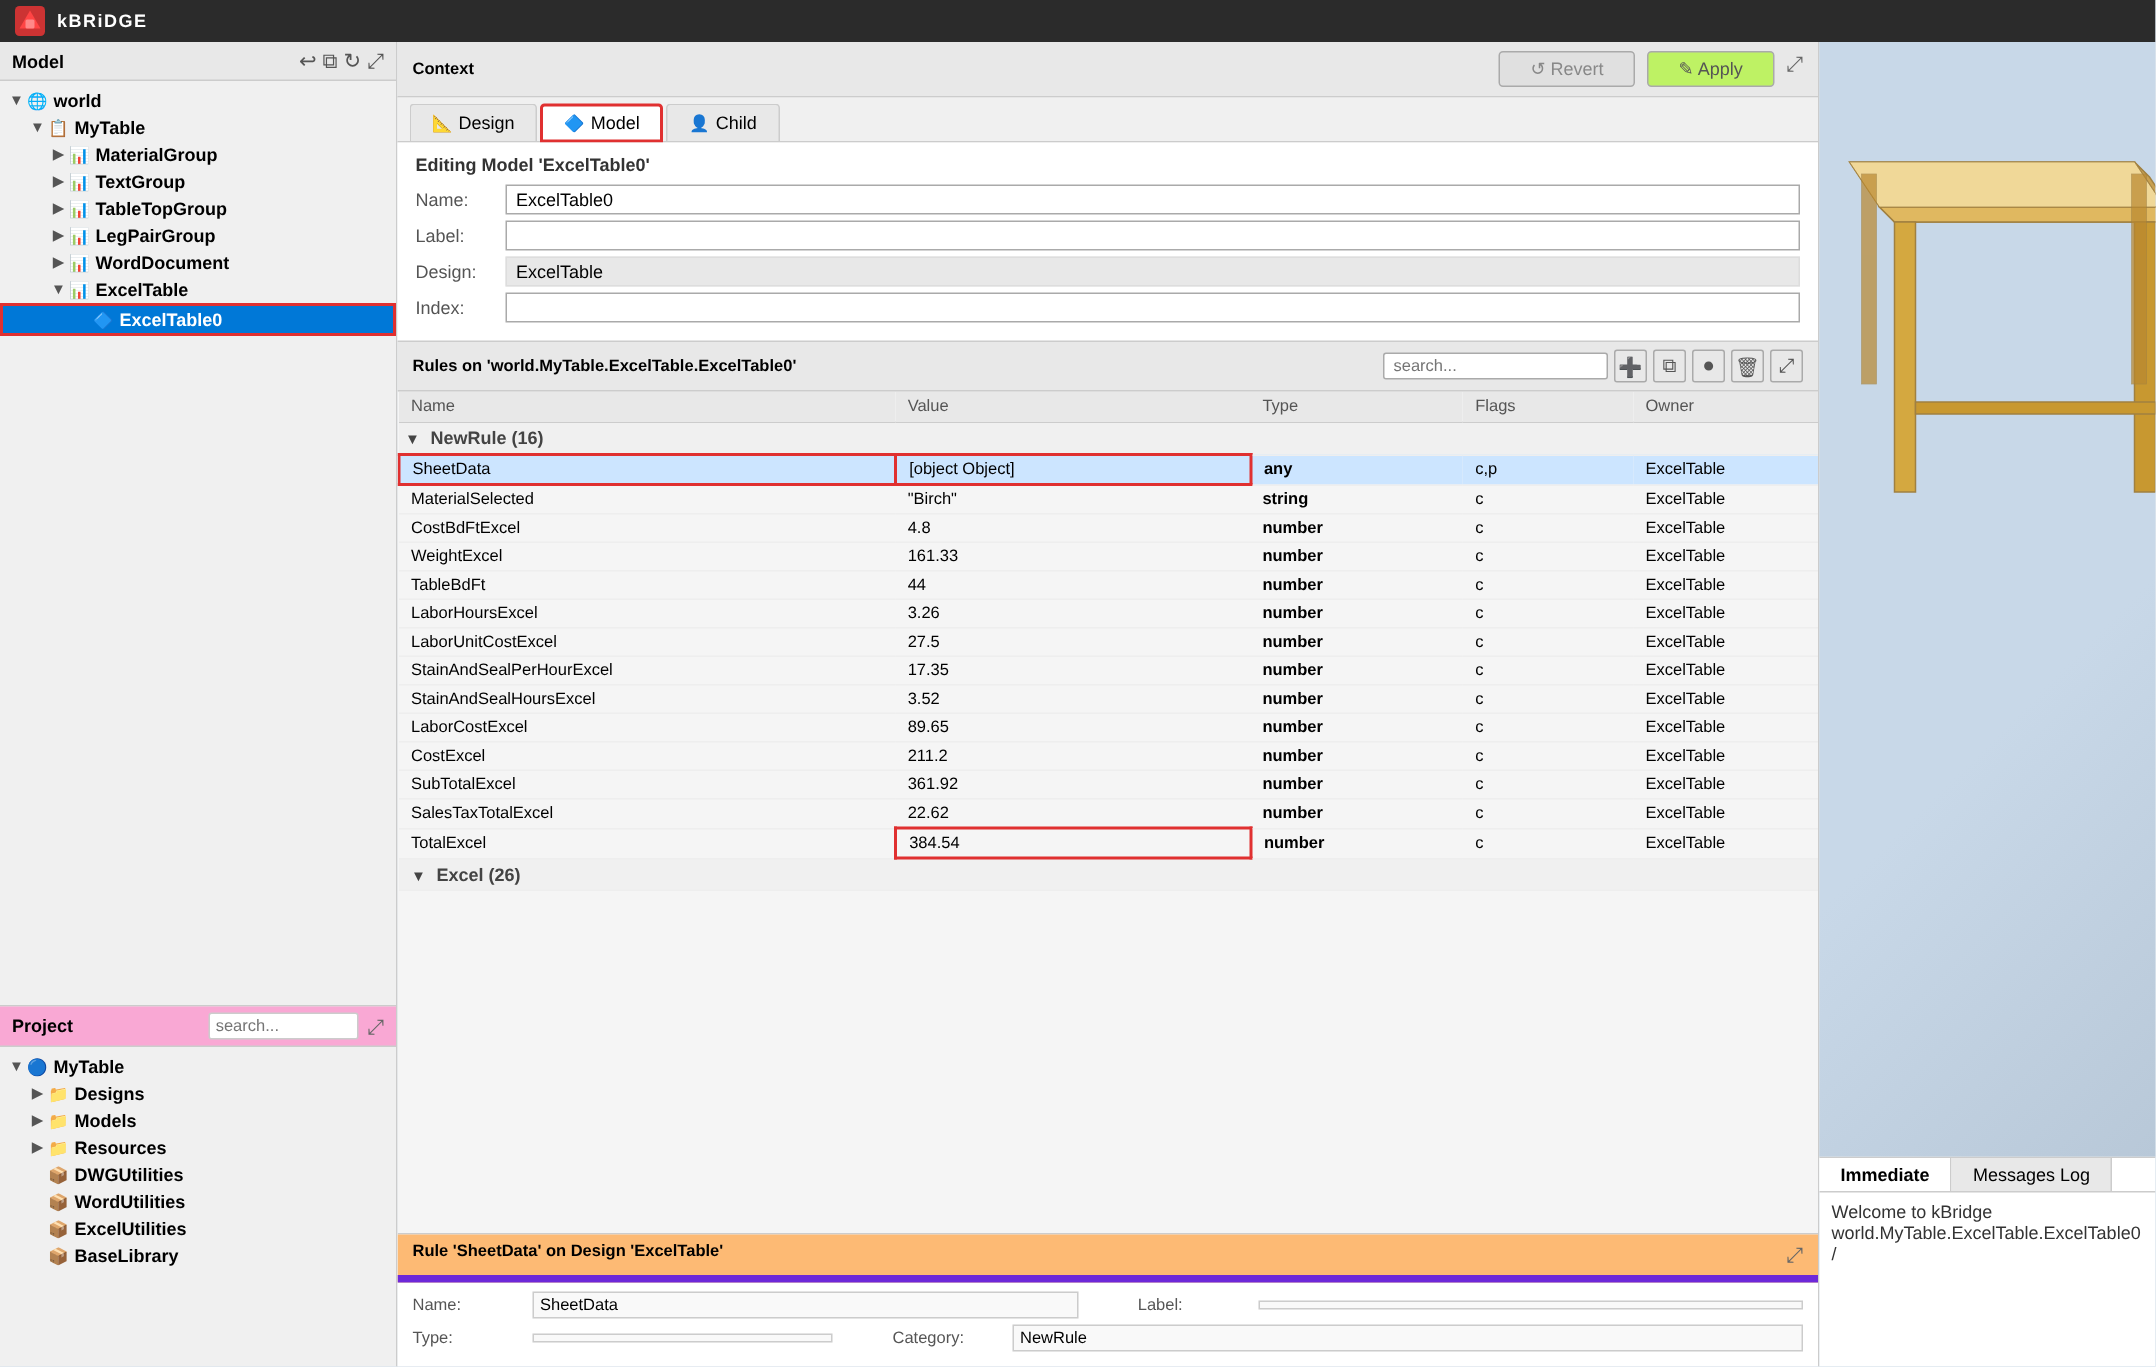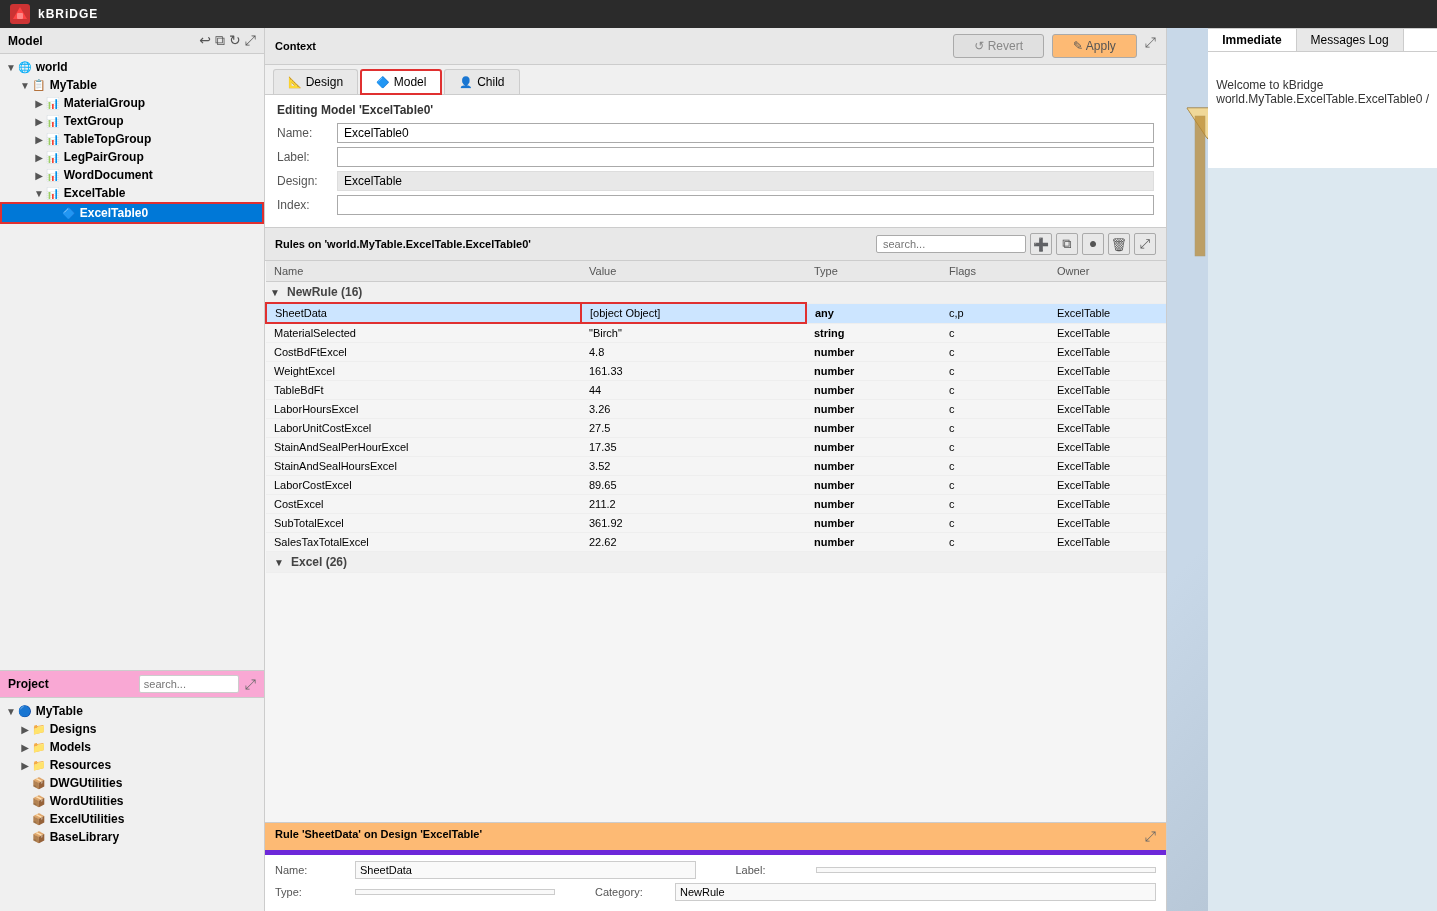--- a/index.html
+++ b/index.html
@@ -147,21 +147,21 @@
       align-items: flex-start;
     }
     .btn-revert, .btn-apply {
       padding: 4px 20px;
       border: 1px solid #aaa;
       border-radius: 3px;
       cursor: pointer;
       font-size: 12px;
     }
     .btn-revert { background: #e0e0e0; color: #888; }
-    .btn-apply { background: #fdba74; color: #555; }
+    .btn-apply { background: #bef264; color: #555; }
 
     
     .tabs-bar {
       display: flex;
       border-bottom: 1px solid #ccc;
       background: #f0f0f0;
       padding: 4px 8px 0;
       gap: 2px;
     }
     .tab {
@@ -327,24 +327,24 @@
     .rd-value {
       flex: 1;
       font-size: 11px;
       padding: 2px 4px;
       border: 1px solid #ccc;
       background: #f9f9f9;
     }
 
     
     #right-panel {
-      width: 270px;
+      width: 224px;
       background: #dce8f0;
       display: flex;
-      flex-direction: row;
+      flex-direction: column;
     }
     .viewport {
       flex: 1;
       background: linear-gradient(135deg, #c8d8e8 60%, #b8c8d8);
       position: relative;
       overflow: hidden;
     }
 
     
     .bottom-panel {
@@ -368,21 +368,20 @@
     .bottom-tab.active {
       background: white;
       font-weight: bold;
     }
     .bottom-content {
       flex: 1;
       padding: 6px 8px;
       font-size: 11px;
       overflow-y: auto;
       color: #333;
-      margin-top: 20px;
     }
 
     
     .expand-icon {
       cursor: pointer;
       color: #666;
       font-size: 14px;
     }
 
     
@@ -709,20 +708,27 @@
               <tr>
       <td class="col-name" style="">SubTotalExcel</td>
       <td class="col-value" style="">361.92</td>
       <td class="col-type">number</td>
       <td class="col-flags">c</td>
       <td class="col-owner">ExcelTable</td>
     </tr>
               <tr>
       <td class="col-name" style="">SalesTaxTotalExcel</td>
       <td class="col-value" style="">22.62</td>
+      <td class="col-type">number</td>
+      <td class="col-flags">c</td>
+      <td class="col-owner">ExcelTable</td>
+    </tr>
+              <tr>
+      <td class="col-name" style="">TotalExcel</td>
+      <td class="col-value" style="border:2px solid #e03030;">384.54</td>
       <td class="col-type">number</td>
       <td class="col-flags">c</td>
       <td class="col-owner">ExcelTable</td>
     </tr>
               <tr class="group-row">
                 <td colspan="5" style="padding-left:8px;">
     <span style="font-size:10px;margin-right:4px;">▼</span>
     <span>Excel (26)</span>
   </td>
               </tr>

